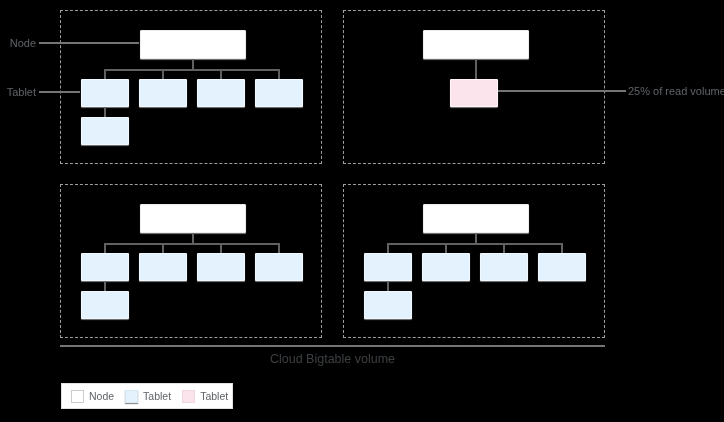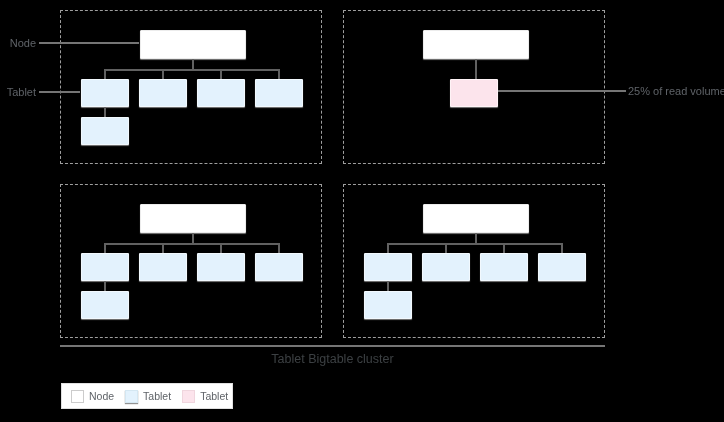--- a/index.html
+++ b/index.html
@@ -183,21 +183,21 @@
   </div>
 
   <div class="ann label-node">Node</div>
   <div class="ann-line node-line"></div>
   <div class="ann label-tablet">Tablet</div>
   <div class="ann-line tablet-line"></div>
   <div class="ann-line rv-line"></div>
   <div class="ann label-rv">25% of read volume</div>
 
   <div class="cluster-line"></div>
-  <div class="cluster-label">Tablet Bigtable cluster</div>
+  <div class="cluster-label">Cloud Bigtable volume</div>
 
   <div class="legend">
     <div class="legend-item">
       <span class="swatch node"></span>
       <span class="legend-label">Node</span>
     </div>
     <div class="legend-item">
       <span class="swatch tablet"></span>
       <span class="legend-label">Tablet</span>
     </div>

